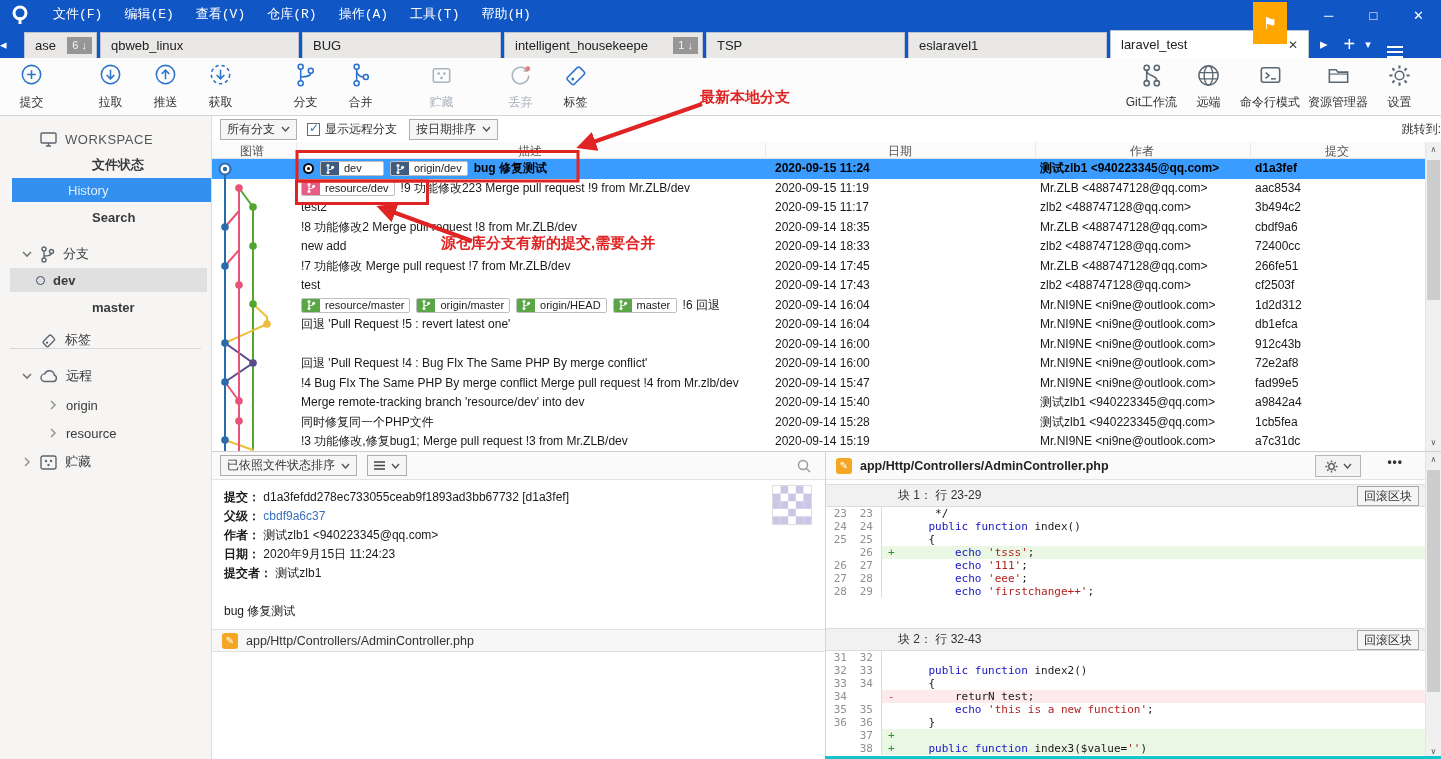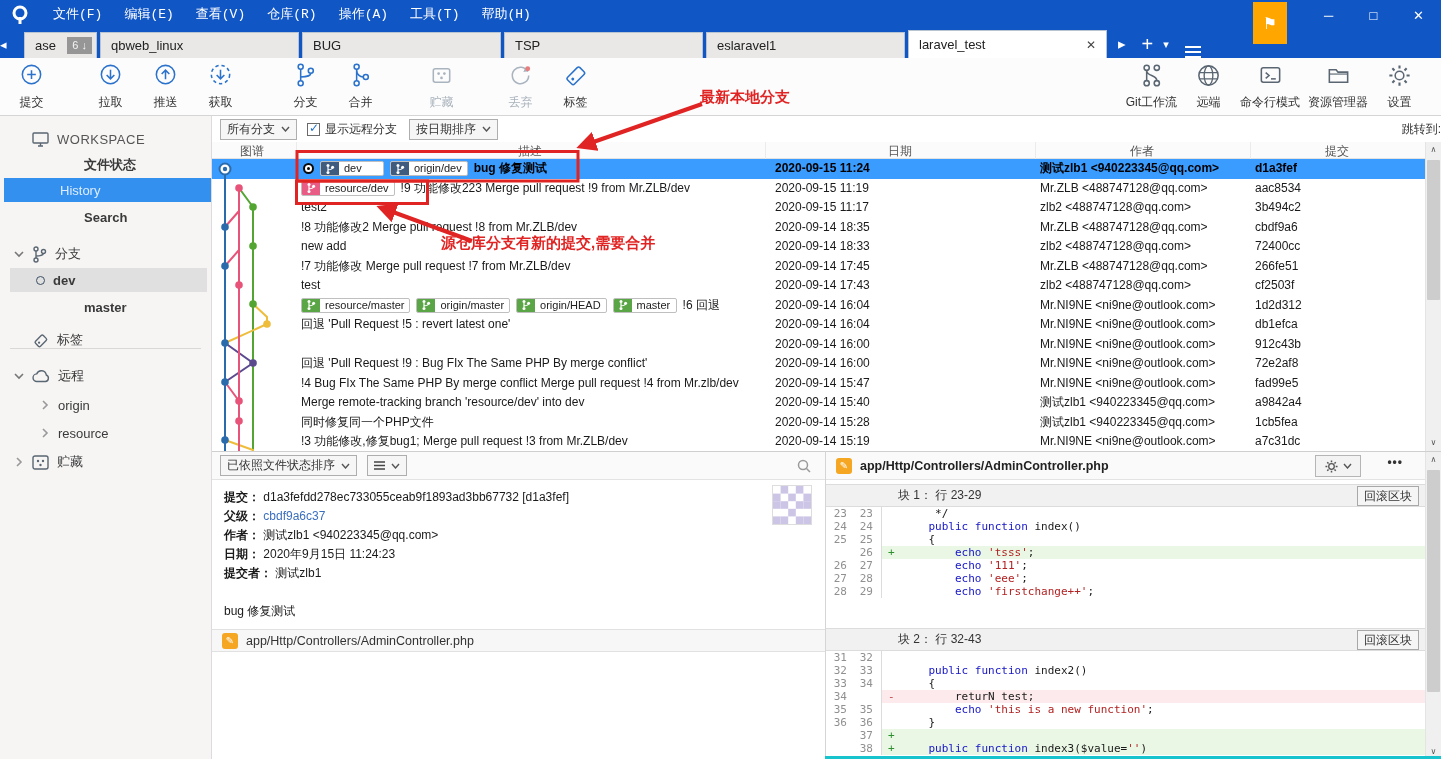--- a/index.html
+++ b/index.html
@@ -29,21 +29,21 @@
 
 #toolbar { position:absolute; top:58px; left:0; width:1441px; height:58px; background:#fcfcfc; border-bottom:1px solid #d5d5d5; display:flex; align-items:center; }
 .tbtn { display:flex; flex-direction:column; align-items:center; justify-content:center; min-width:55px; height:56px; padding:0 4px; }
 .tbtn svg { width:27px; height:27px; }
 .tbtn .lbl { font-size:12px; color:#333; margin-top:1px; white-space:nowrap; }
 .tbtn.disabled .lbl { color:#a9b2bc; }
 #tb-spacer { flex:1; }
 
 
 #sidebar { position:absolute; top:116px; left:0; width:212px; height:643px; background:#f6f5f4; border-right:1px solid #dcdcdc; }
-.sideitem { position:absolute; left:4px; right:0; display:flex; align-items:center; font-size:13px; color:#3a3a3a; }
+.sideitem { position:absolute; left:12px; right:0; display:flex; align-items:center; font-size:13px; color:#3a3a3a; }
 .sideitem .chev { width:12px; margin-left:10px; display:flex; }
 .sideitem .sic { margin-left:6px; display:flex; }
 .sideitem .slabel { margin-left:8px; }
 .indent1 { padding-left:80px;font-weight:bold; }
 #side-history { background:#3390ef; color:#ddecff; padding-left:56px; }
 #side-dev { background:#e0e0e0; font-weight:bold; }
 #side-divider { position:absolute; top:232px; left:10px; right:10px; border-top:1px solid #d8d8d8; }
 
 
 #filterbar { position:absolute; top:116px; left:212px; width:1229px; height:26px; background:#fff; display:flex; align-items:center; font-size:12px; color:#333; }
@@ -146,20 +146,24 @@
     <div id="tabs-holder" style="display:flex;align-items:flex-end;">
         <div class="tab tab-first">
           <span>ase</span>
           <span class="tbadge">6 ↓</span>
         </div>
         <div class="tab">
           <span>qbweb_linux</span>
         </div>
         <div class="tab">
           <span>BUG</span>
+        </div>
+        <div class="tab">
+          <span>intelligent_housekeepe</span>
+          <span class="tbadge">1 ↓</span>
         </div>
         <div class="tab">
           <span>TSP</span>
         </div>
         <div class="tab">
           <span>eslaravel1</span>
         </div>
         <div class="tab active">
           <span>laravel_test</span>
           <span class="tclose">✕</span>
@@ -586,21 +590,21 @@
         <div class="cell c-auth">Mr.NI9NE &lt;ni9ne@outlook.com&gt;</div>
         <div class="cell c-hash">db1efca</div>
       </div>
       <div class="crow" style="top: 175.5px;">
         <div class="cell c-date">2020-09-14 16:00</div>
         <div class="cell c-auth">Mr.NI9NE &lt;ni9ne@outlook.com&gt;</div>
         <div class="cell c-hash">912c43b</div>
       </div>
       <div class="crow" style="top: 195px;">
         <div class="cell c-desc">
-          <span>回退 'Pull Request !9 : Bug FIx The Same PHP By merge conflict'</span>
+          <span>回退 'Pull Request !4 : Bug FIx The Same PHP By merge conflict'</span>
         </div>
         <div class="cell c-date">2020-09-14 16:00</div>
         <div class="cell c-auth">Mr.NI9NE &lt;ni9ne@outlook.com&gt;</div>
         <div class="cell c-hash">72e2af8</div>
       </div>
       <div class="crow" style="top: 214.5px;">
         <div class="cell c-desc">
           <span>!4 Bug FIx The Same PHP By merge conflict Merge pull request !4 from Mr.zlb/dev</span>
         </div>
         <div class="cell c-date">2020-09-14 15:47</div>

